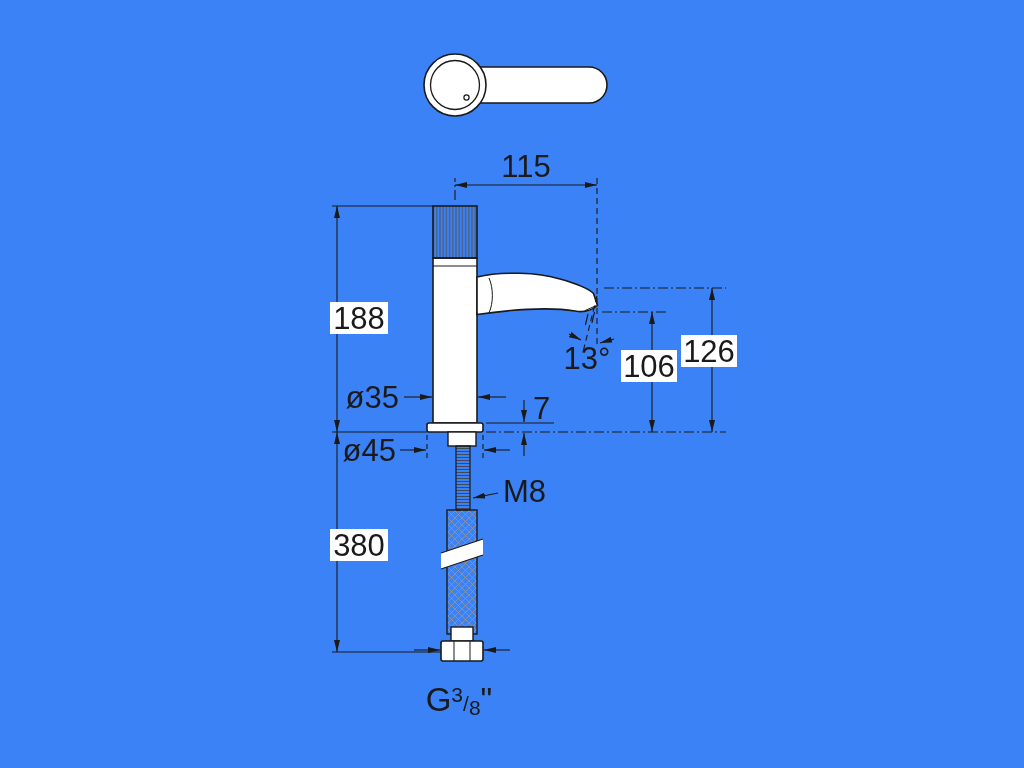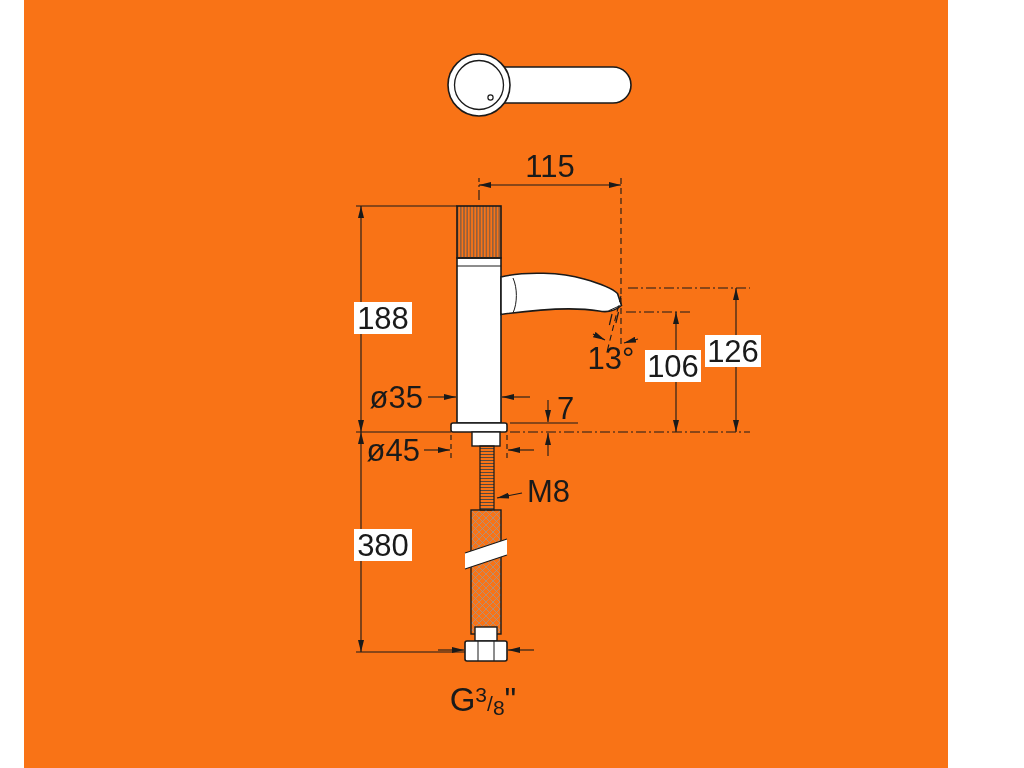--- a/index.html
+++ b/index.html
@@ -1,16 +1,16 @@
 <!DOCTYPE html>
 <html><head>
 <meta charset="utf-8">
 <style>
   html,body{margin:0;padding:0;background:#ffffff;}
-  .stage{position:relative;width:924px;height:768px;background:#f97316;overflow:hidden;margin-left:24px;}
+  .stage{position:relative;width:1024px;height:768px;background:#3b82f6;overflow:hidden;}
   svg text{font-family:"Liberation Sans", sans-serif;fill:#1a1a1a;}
 </style>
 </head>
 <body>
 
 <div class="stage">
 <svg width="1024" height="768" viewBox="0 0 1024 768">
   <defs>
     <marker id="ah" viewBox="0 0 10 5" refX="10" refY="2.5" markerWidth="11" markerHeight="5.5" orient="auto-start-reverse">
       <path d="M0 0 L10 2.5 L0 5 Z" fill="#1a1a1a"></path>

